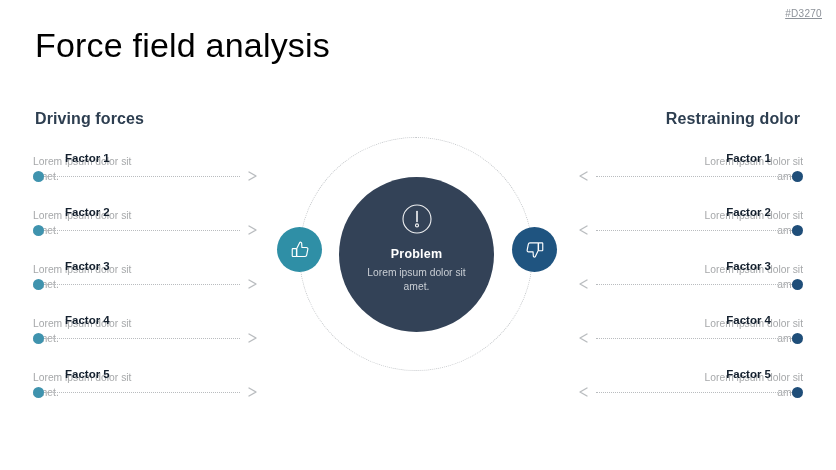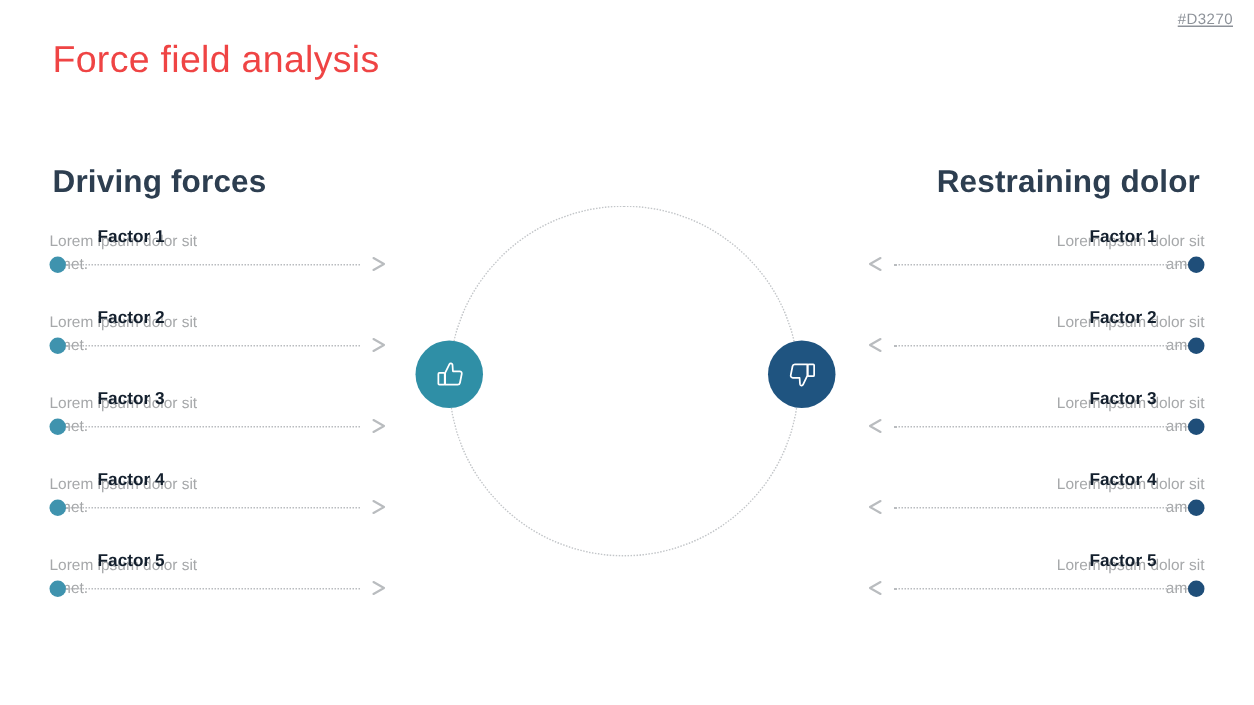--- a/index.html
+++ b/index.html
@@ -23,31 +23,31 @@
     right: 14px;
     font-size: 10px;
     color: #8d9299;
     letter-spacing: 0.3px;
     text-decoration: underline;
   }
   .page-title {
     position: absolute;
     left: 35px;
     top: 26px;
-    font-size: 25px;
+    font-size: 34px;
     font-weight: 400;
-    color: #ef4444;
+    color: #000000;
     letter-spacing: 0.2px;
   }
 
   
   .col-heading {
     position: absolute;
     top: 110px;
-    font-size: 21px;
+    font-size: 16px;
     font-weight: bold;
     color: #2d3e50;
     letter-spacing: 0.1px;
   }
   .col-heading.left  { left: 35px; }
   .col-heading.right { right: 36px; }
 
   
   .rows {
     position: absolute;
@@ -324,20 +324,31 @@
             <path d="M9,1 L2,5 L9,9" fill="none" stroke="#b9bcbf" stroke-width="1.4" stroke-linecap="round" stroke-linejoin="round"></path>
           </svg>
         </span>
       </div>
     </div>
   </div>
 
 <div class="center-stage">
   <div class="ring"></div>
 
+  <div class="core">
+    <span class="alert-icon">
+      <svg viewBox="0 0 32 32" width="32" height="32">
+        <circle cx="16" cy="16" r="14" fill="none" stroke="#ffffff" stroke-width="1.1" opacity="0.92"></circle>
+        <line x1="16" y1="8.5" x2="16" y2="18.5" stroke="#ffffff" stroke-width="1.6" stroke-linecap="round" opacity="0.95"></line>
+        <circle cx="16" cy="22.4" r="1.5" fill="none" stroke="#ffffff" stroke-width="1.1" opacity="0.95"></circle>
+      </svg>
+    </span>
+    <div class="core-title">Problem</div>
+    <div class="core-desc">Lorem ipsum dolor sit amet.</div>
+  </div>
 
   <div class="side-badge pro">
     <span>
       <svg viewBox="0 0 26 26" width="24" height="24">
         <path d="M9.5 11.5 L12.6 5.2 C13.1 4.2 14.6 4.4 14.8 5.6 L15.1 10.3 L20.0 10.3 C21.0 10.3 21.7 11.2 21.5 12.1 L20.2 18.6 C20.05 19.4 19.35 20.0 18.55 20.0 L9.5 20.0 Z" fill="none" stroke="#ffffff" stroke-width="1.25" stroke-linejoin="round"></path>
         <rect x="4.6" y="11.5" width="4.6" height="8.5" rx="0.7" fill="none" stroke="#ffffff" stroke-width="1.25"></rect>
       </svg>
     </span>
   </div>
 

